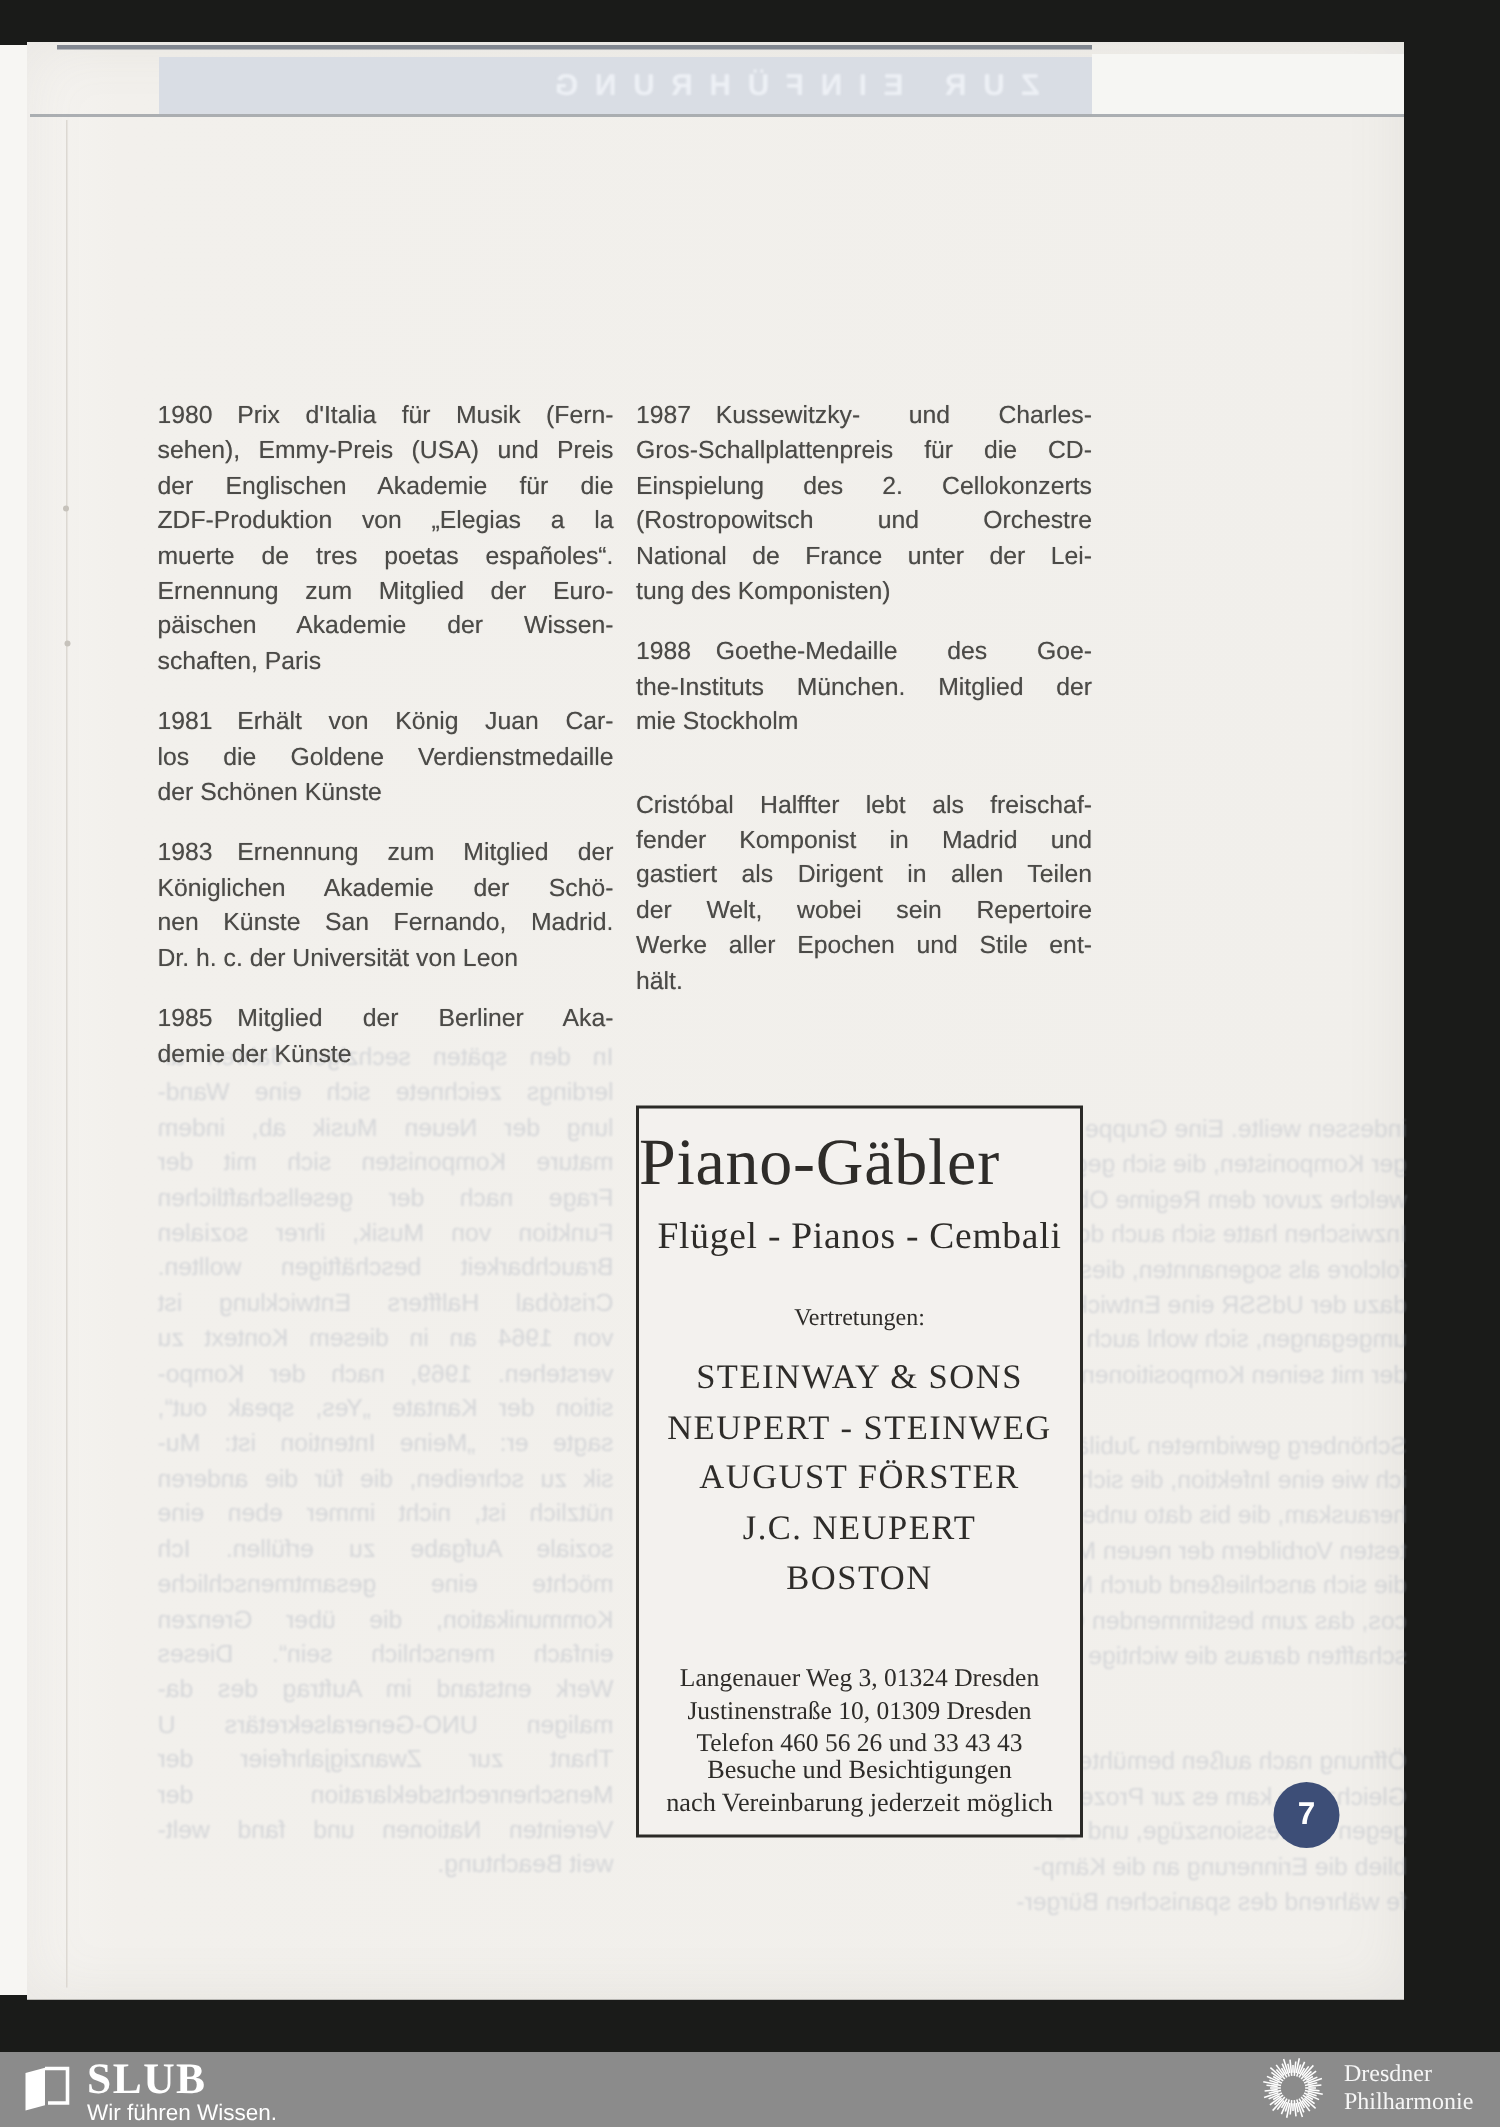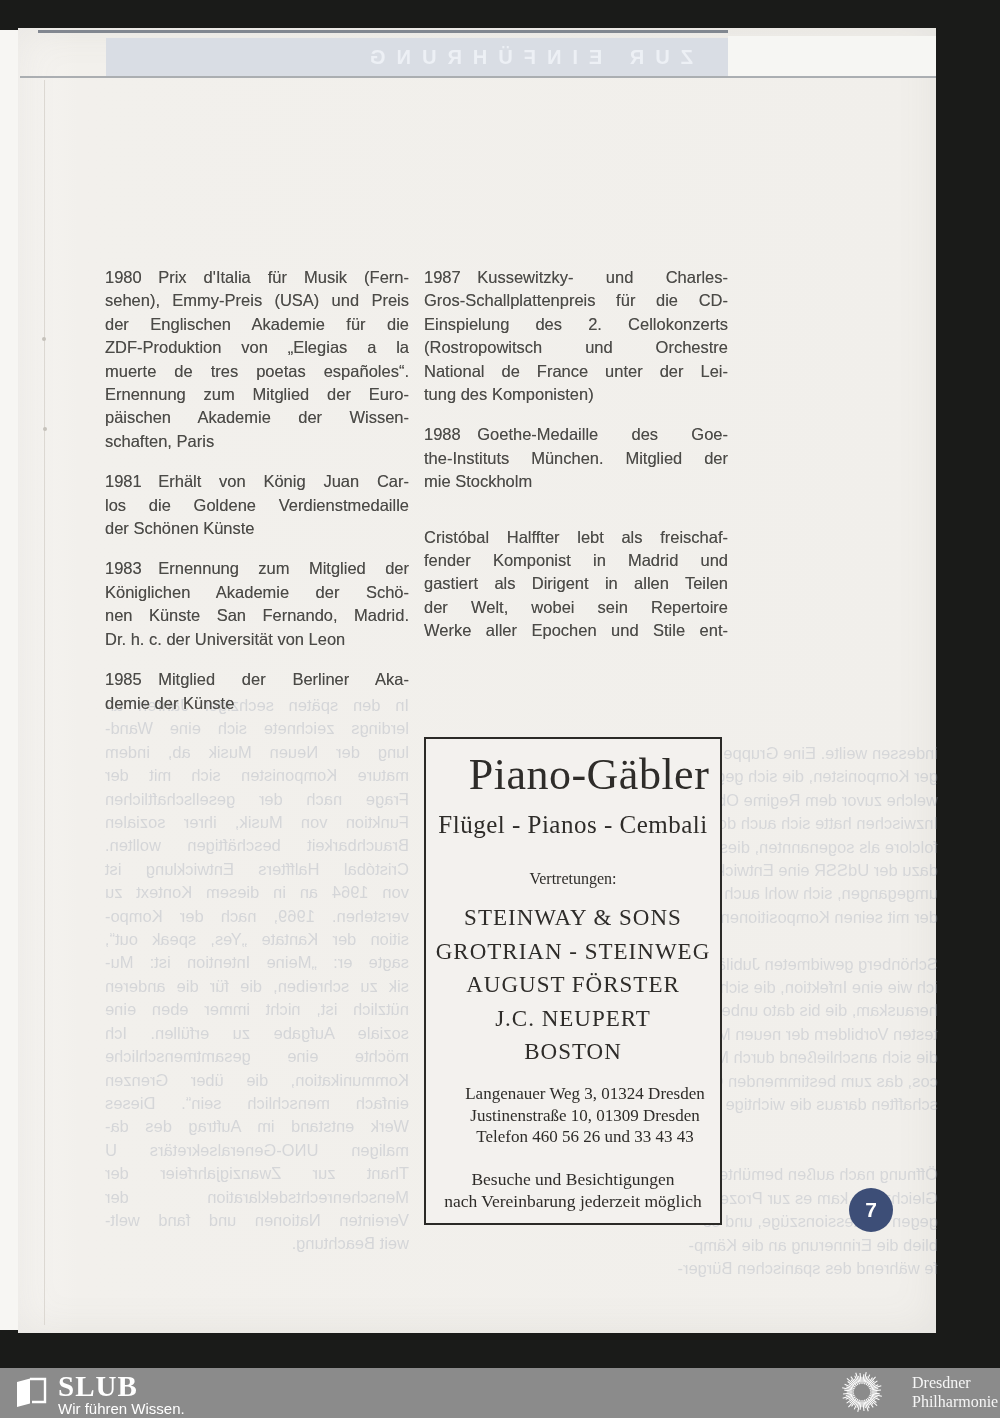--- a/index.html
+++ b/index.html
@@ -37,42 +37,42 @@
     transform:scaleX(-1);filter:blur(.7px);}
   .bleed-left{left:87px;top:666px;width:304px;opacity:.32;}
   .bleed-left .line{text-align:justify;text-align-last:justify;}
   .bleed-left .line.last{text-align-last:left;}
   .bleed-right{left:704px;top:714px;width:216px;opacity:.30;}
   .bleed-right .line{white-space:nowrap;text-align:left;}
 
   .adbox{position:absolute;left:406px;top:709px;width:298px;height:488px;
     border:2px solid #2b2a27;background:#f3f1ee;font-family:"Liberation Serif",serif;
     color:var(--ad-ink);}
-  .ad-title{position:absolute;left:16px;top:10px;width:100%;text-align:center;
+  .ad-title{position:absolute;left:0;top:10px;width:100%;
     font-size:44px;line-height:52px;letter-spacing:.5px;}
   .ad-subtitle{position:absolute;left:0;top:72px;width:100%;text-align:center;
     font-size:25px;letter-spacing:.5px;}
   .ad-rep{position:absolute;left:0;top:131px;width:100%;text-align:center;font-size:16px;}
   .ad-brands{position:absolute;left:0;top:162px;width:100%;font-size:23px;line-height:33.5px;letter-spacing:1px;}
-  .ad-address{position:absolute;left:0;top:344px;width:100%;font-size:17px;line-height:21.5px;margin-left:12px;}
+  .ad-address{position:absolute;left:0;top:369px;width:100%;font-size:17px;line-height:21.5px;}
   .ad-note{position:absolute;left:0;top:430px;width:100%;font-size:17.5px;line-height:21.5px;}
   .center-lines .line{text-align:left;text-align-last:center;white-space:normal;}
 
   .pagenum{position:absolute;left:831px;top:1160px;width:44px;height:44px;border-radius:50%;
     background:var(--accent);color:#fff;font-size:21px;font-weight:bold;
     display:flex;align-items:center;justify-content:center;}
 
   .footer{position:absolute;left:0;top:1368px;width:1000px;height:50px;background:var(--footer);}
   .slub-group{position:absolute;left:13px;top:3px;display:flex;}
   .slub-icon{width:36px;height:36px;margin-top:3px;}
   .slub-text{margin-left:9px;color:#fff;}
   .slub-name{font-family:"Liberation Serif",serif;font-weight:bold;font-size:29px;line-height:30px;letter-spacing:1px;}
   .slub-tagline{font-size:15px;font-weight:normal;line-height:16px;}
   .phil-group{position:absolute;left:840px;top:2px;display:flex;align-items:center;}
-  .phil-text{margin-left:28px;color:#f6f6f6;font-family:"Liberation Serif",serif;
+  .phil-text{margin-left:12px;color:#f6f6f6;font-family:"Liberation Serif",serif;
     font-size:16px;line-height:19px;}
 </style>
 </head>
 <body>
 
 <div class="stage">
   <div class="underpage"></div>
 
   <div class="page">
     <div class="band"></div>
@@ -179,30 +179,31 @@
           <div class="line">1988  Goethe-Medaille des Goe-</div>
           <div class="line">the-Instituts München. Mitglied der</div>
           <div class="line last">mie Stockholm</div>
         </div>
       <div class="para gap-lg">
           <div class="line">Cristóbal Halffter lebt als freischaf-</div>
           <div class="line">fender Komponist in Madrid und</div>
           <div class="line">gastiert als Dirigent in allen Teilen</div>
           <div class="line">der Welt, wobei sein Repertoire</div>
           <div class="line">Werke aller Epochen und Stile ent-</div>
+          <div class="line last">hält.</div>
         </div>
     </div>
 
     <div class="adbox">
       <div class="ad-title">Piano-Gäbler</div>
       <div class="ad-subtitle">Flügel - Pianos - Cembali</div>
       <div class="ad-rep">Vertretungen:</div>
       <div class="ad-brands center-lines">
           <div class="line">STEINWAY &amp; SONS</div>
-          <div class="line">GROTRIAN - STEINWEG</div>
+          <div class="line">NEUPERT - STEINWEG</div>
           <div class="line">AUGUST FÖRSTER</div>
           <div class="line">J.C. NEUPERT</div>
           <div class="line last">BOSTON</div>
         </div>
       <div class="ad-address center-lines">
           <div class="line">Langenauer Weg 3, 01324 Dresden</div>
           <div class="line">Justinenstraße 10, 01309 Dresden</div>
           <div class="line last">Telefon 460 56 26 und 33 43 43</div>
         </div>
       <div class="ad-note center-lines">

